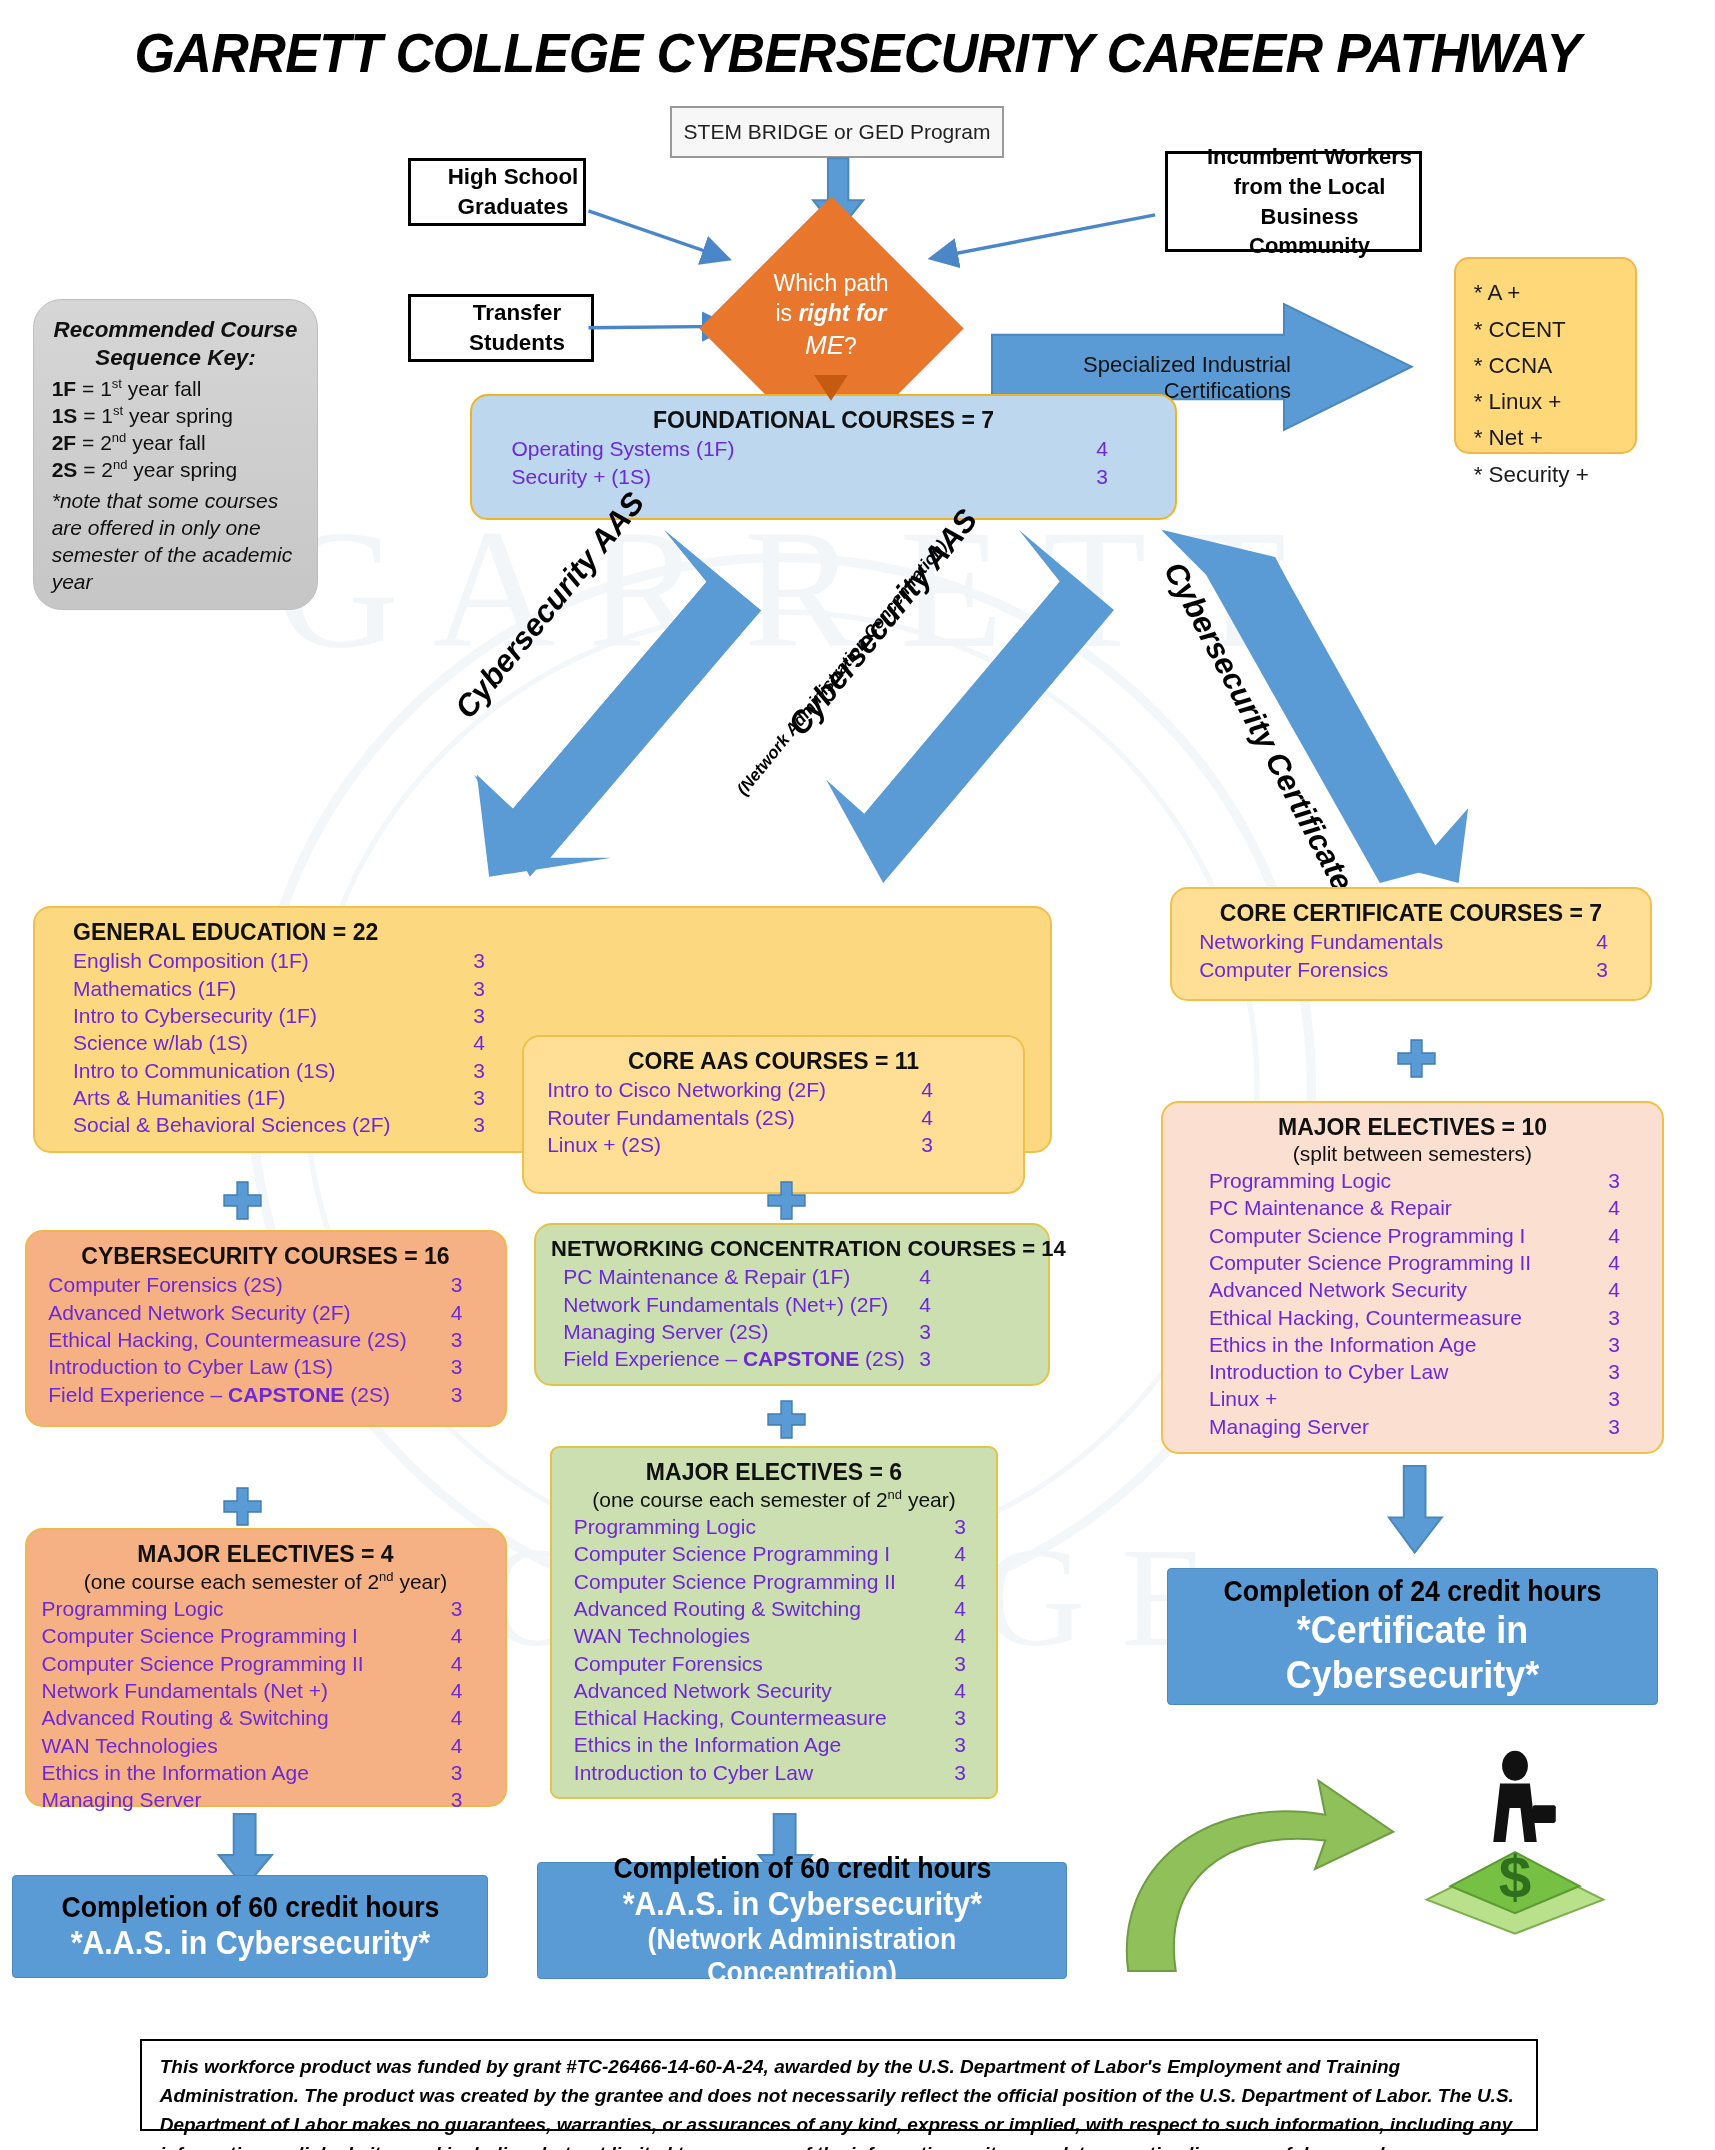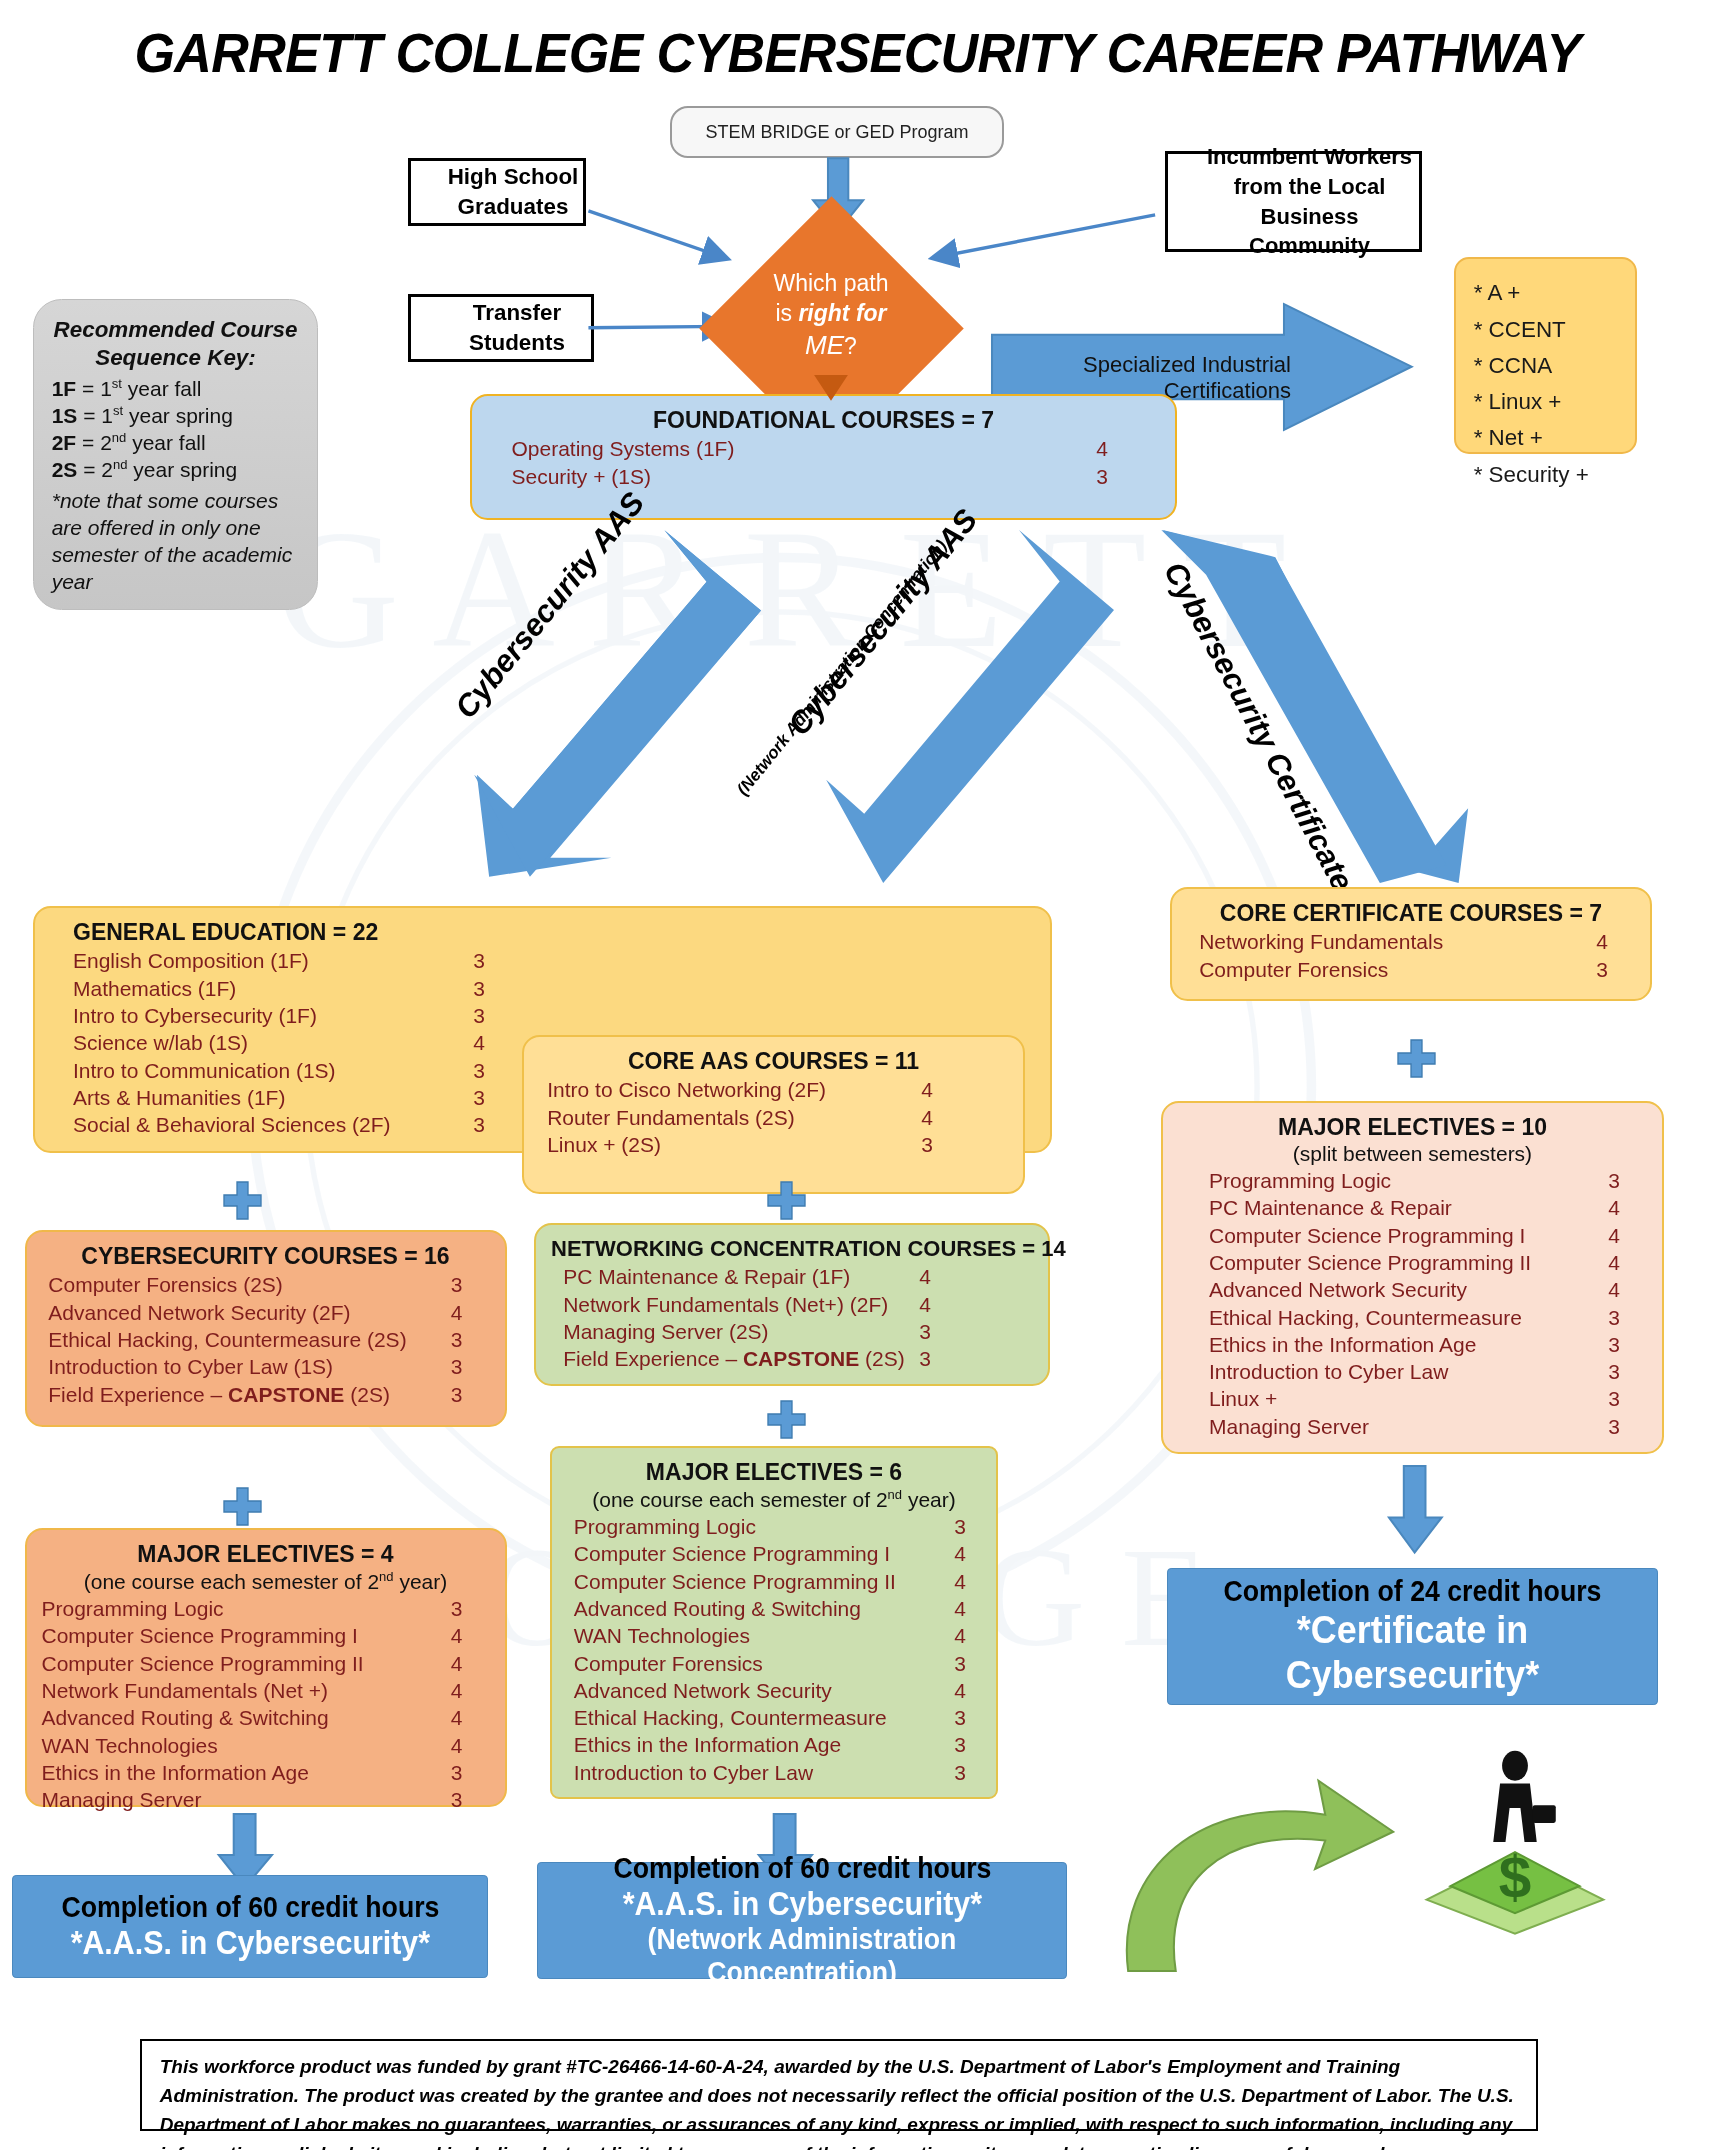--- a/index.html
+++ b/index.html
@@ -25,23 +25,23 @@
   }
 
   .box { position:absolute; }
 
   .plainbox {
     border:3.4px solid #000; background:#fff; display:flex; align-items:center;
     justify-content:center; text-align:center; font-weight:bold; font-size:22.4px;
     line-height:1.35; color:#000;padding-left:32px;
   }
   .roundbox-gray {
-    border:2.7px solid #9a9a9a; border-radius:18px; background:#f7f7f7;
+    border:2.7px solid #9a9a9a; border-radius:0; background:#f7f7f7;
     display:flex; align-items:center; justify-content:center; text-align:right;
-    font-size:18px; color:#222;
+    font-size:21px; color:#222;
   }
 
   .diamond {
     background:#e8762c; width:187px; height:187px;
     transform: rotate(45deg);
   }
   .diamond-label {
     position:absolute; width:204px; text-align:center; color:#fff;
     font-size:23px; line-height:1.3;
   }
@@ -56,21 +56,21 @@
   }
   .keybox .khead { text-align:center; font-weight:bold; font-style:italic; font-size:22.4px; line-height:1.25; margin-bottom:4.1px;}
   .keybox b { font-weight:bold; }
   .keybox .note { font-style:italic; }
   sup { font-size:.62em; vertical-align: super; }
 
   
   .card { position:absolute; border-radius:17.7px; padding:11px 15px 12.2px 15px; }
   .card .hd { text-align:center; font-weight:bold; font-size:23px; color:#111; margin-bottom:1.4px; white-space:nowrap;}
   .card .sub { text-align:center; font-size:21px; color:#111; margin-bottom:0.7px; }
-  .row { display:flex; justify-content:space-between; font-size:21px; line-height:1.30; color:#7f1d1d; }
+  .row { display:flex; justify-content:space-between; font-size:21px; line-height:1.30; color:#6d28d9; }
   .row .cr { margin-left:12.2px; }
   .row b { font-weight:bold; }
 
   .c-blue   { background:#bdd7ee; border:2px solid #f0b323; }
   .c-yellow { background:#fcd980; border:2px solid #f0c04a; }
   .c-yellow2{ background:#ffdf96; border:2px solid #f0c04a; }
   .c-orange { background:#f5b183; border:2px solid #f0b84a; }
   .c-green  { background:#ccdfb0; border:2px solid #e3c34a; }
   .c-peach  { background:#fbe0d2; border:2px solid #f0c04a; }
 

